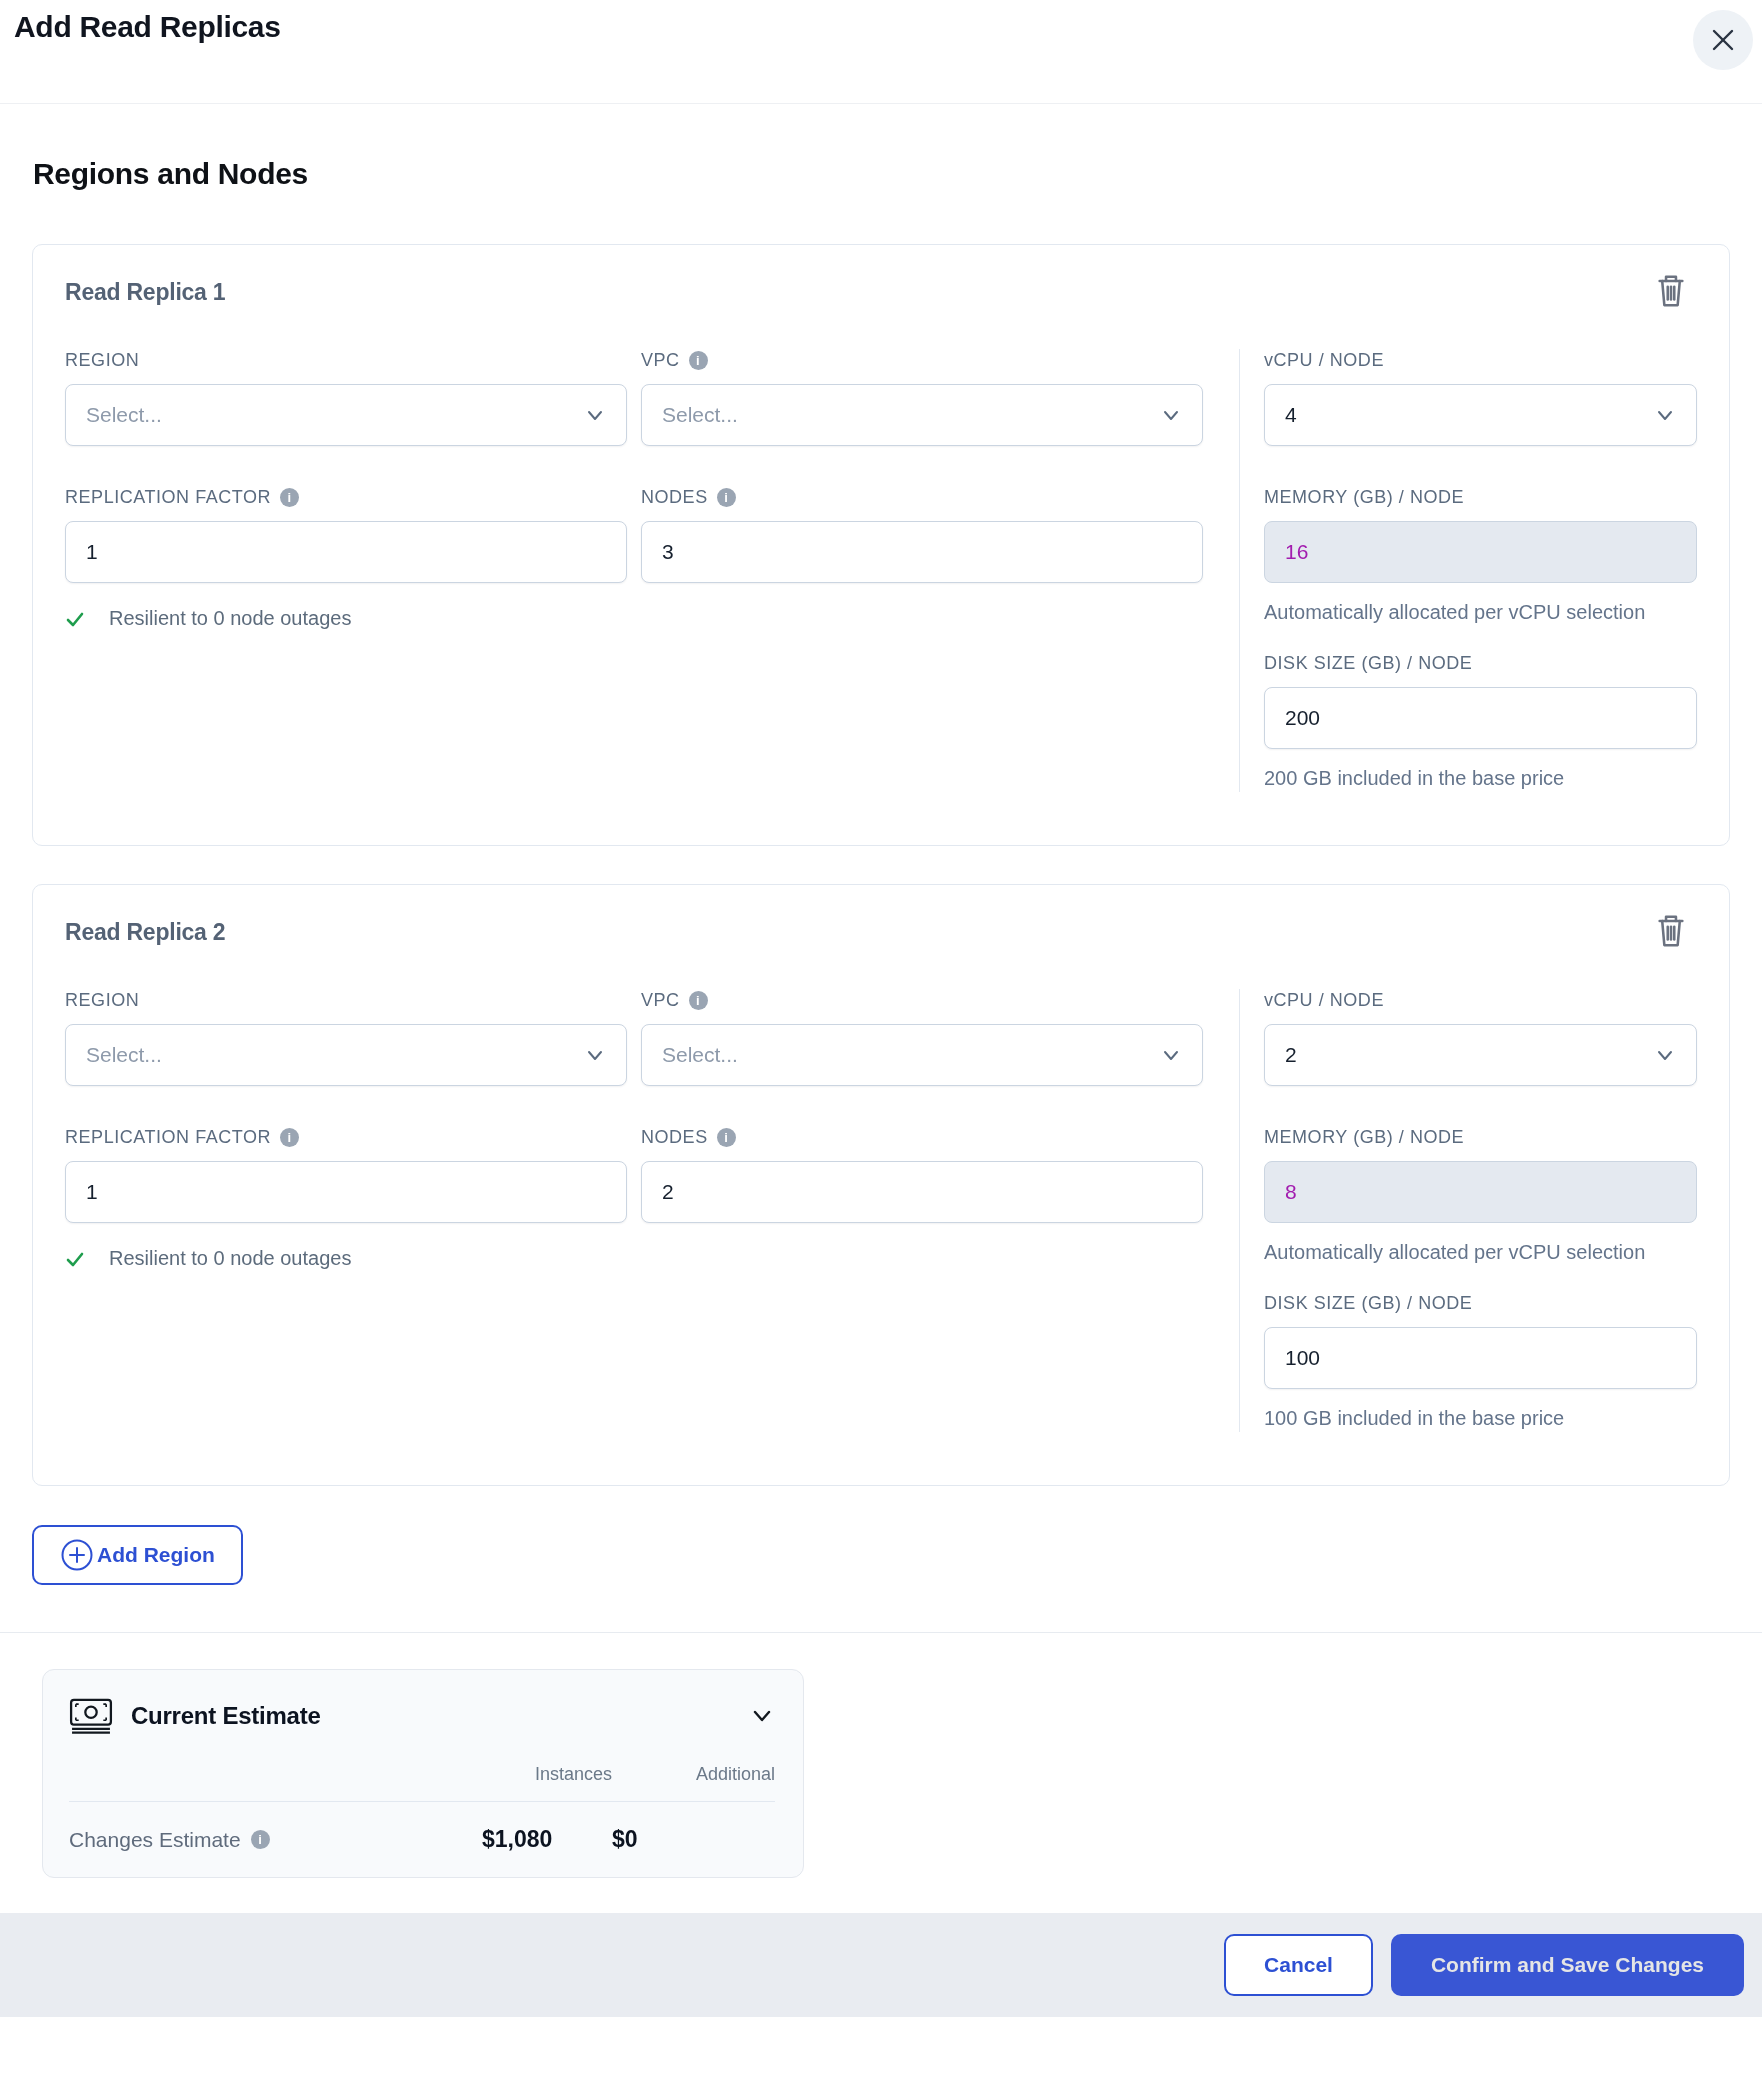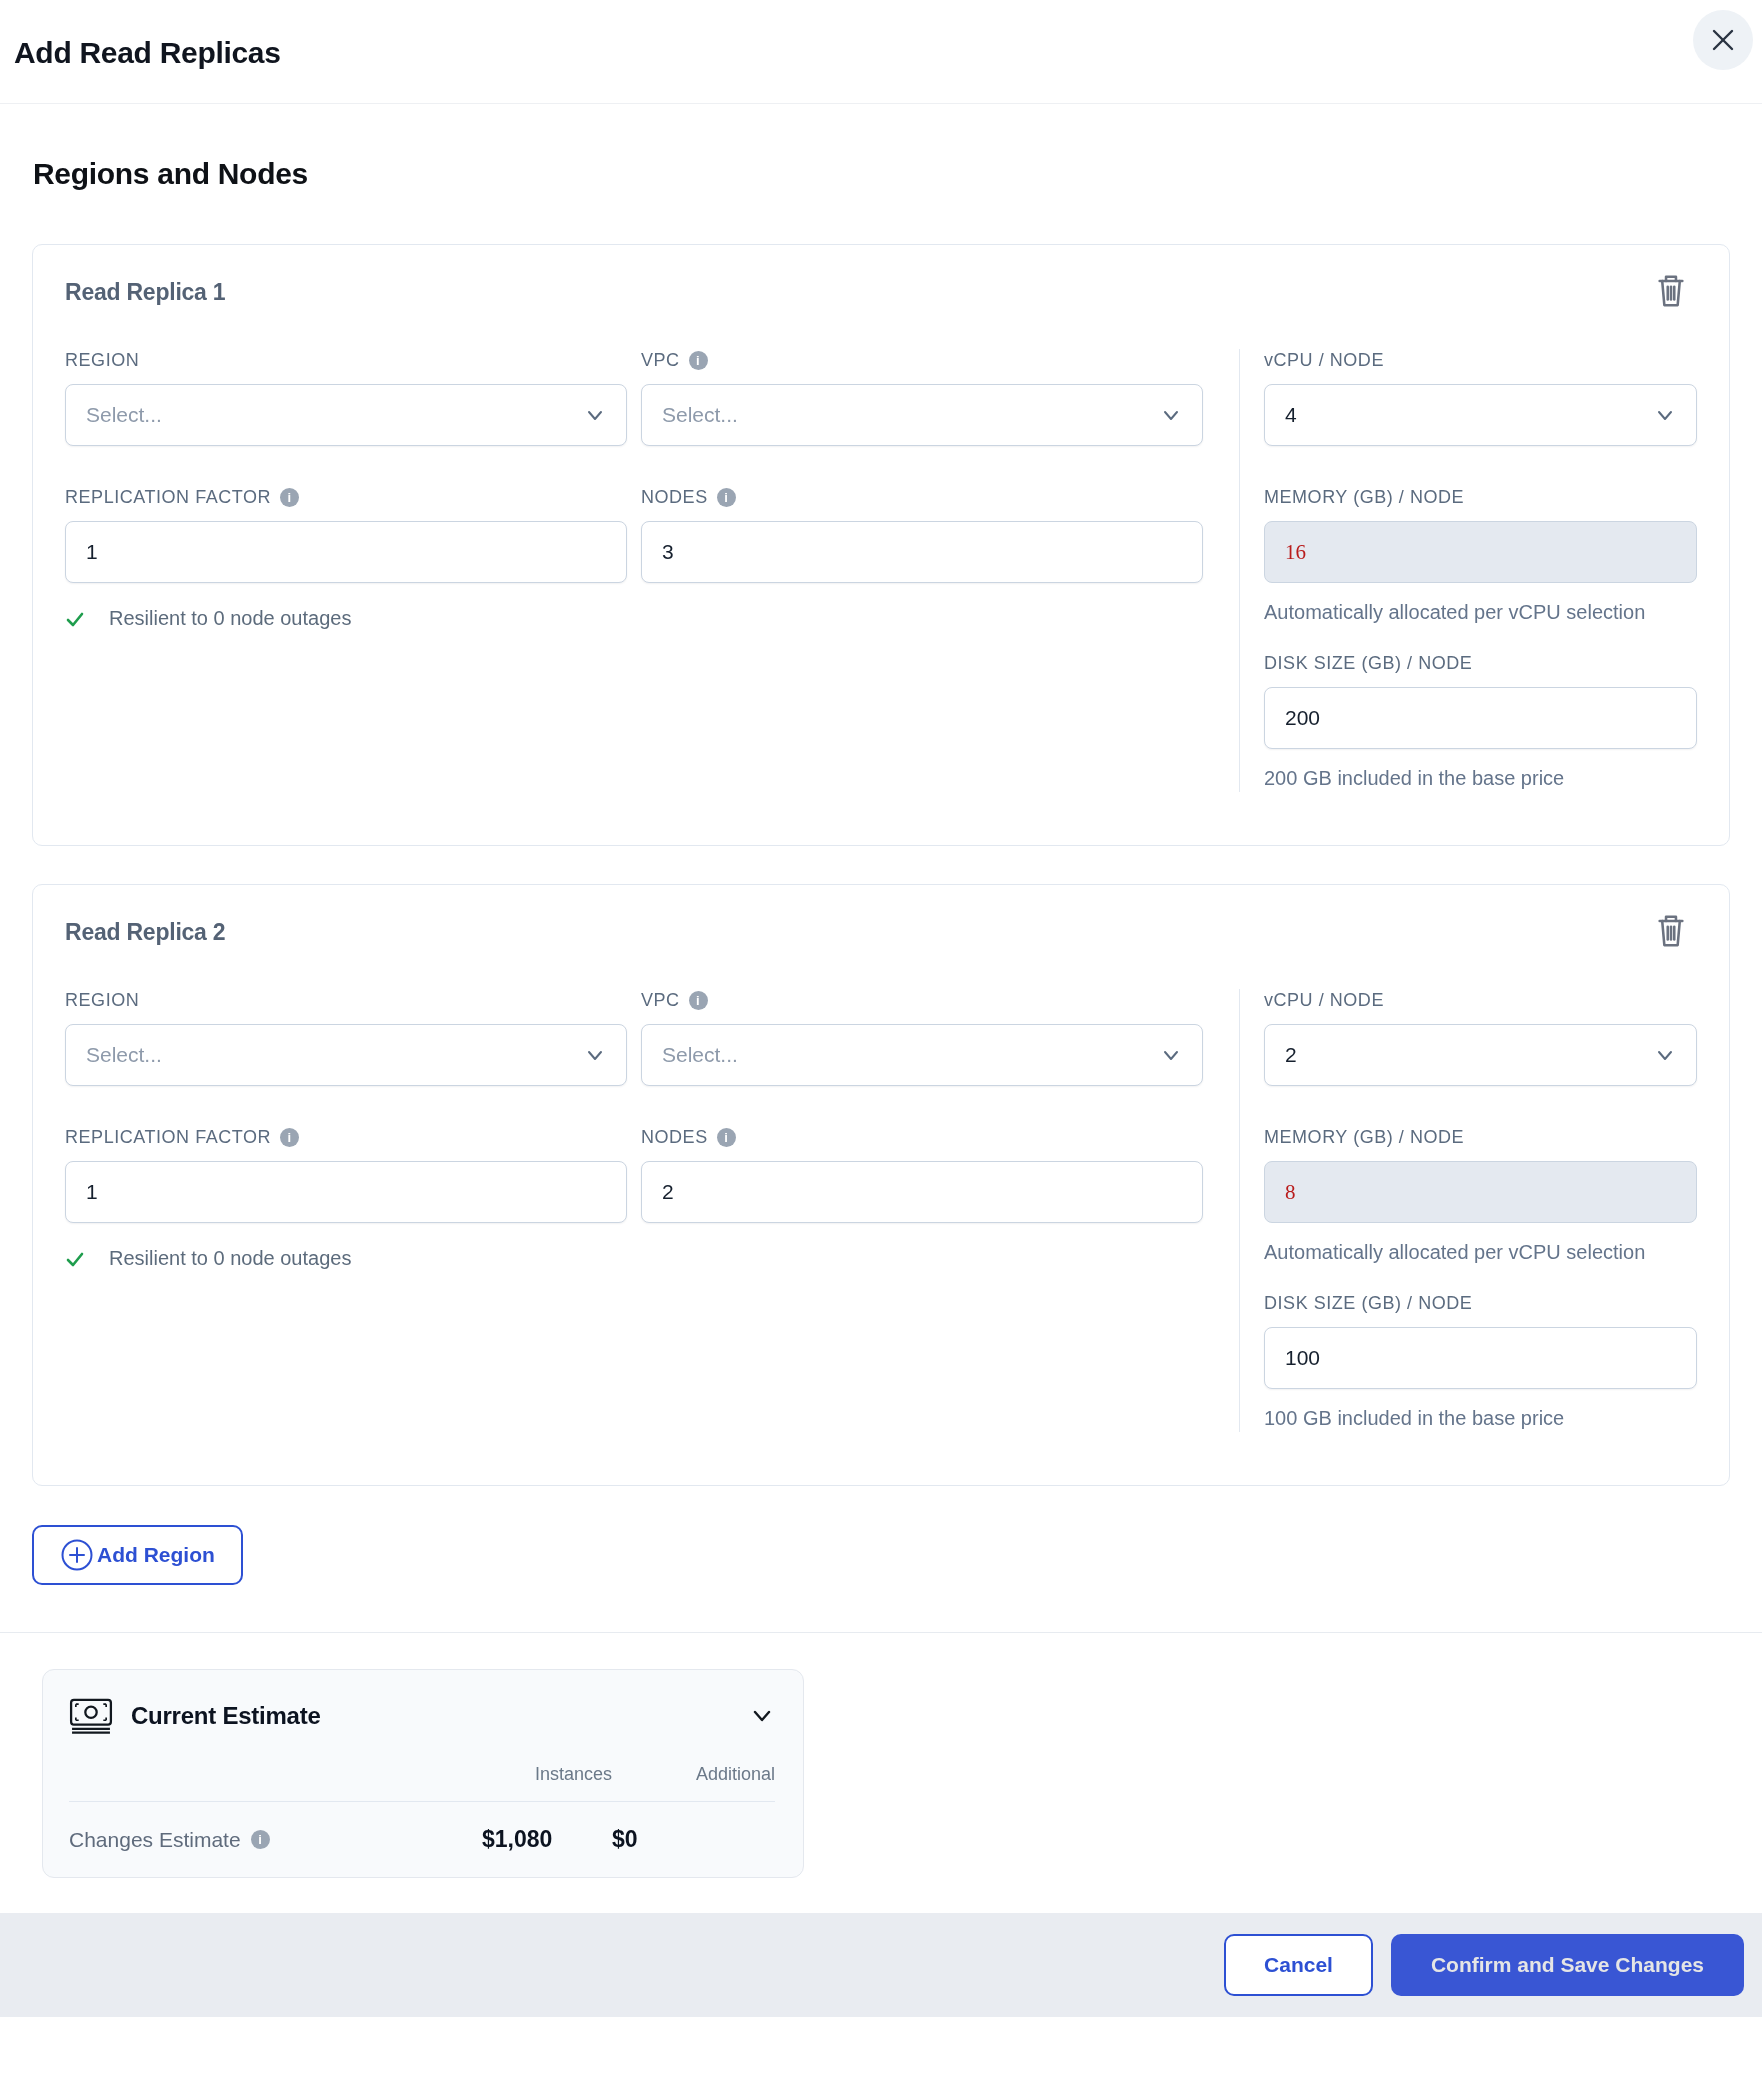--- a/index.html
+++ b/index.html
@@ -1,21 +1,21 @@
 <!DOCTYPE html>
 <html><head>
 <meta charset="utf-8">
 <style>
   * { margin:0; padding:0; box-sizing:border-box; }
   html,body { width:1762px; height:2088px; background:#ffffff;
     font-family:"Liberation Sans", sans-serif; color:#16202e; overflow:hidden; }
 
   
   .modal-header { position:relative; height:104px; border-bottom:1px solid #eef0f3; }
-  .modal-title { position:absolute; left:14px; top:36px; font-size:30px; font-weight:700; color:#10151f; letter-spacing:-0.01em; }
+  .modal-title { position:absolute; left:14px; top:10px; font-size:30px; font-weight:700; color:#10151f; letter-spacing:-0.01em; }
   .close-btn { position:absolute; top:10px; right:9px; width:60px; height:60px; border-radius:50%;
     background:#eef2f6; border:none; display:flex; align-items:center; justify-content:center; cursor:pointer; }
 
   
   .section-title { margin:53px 0 0 33px; font-size:30px; font-weight:700; color:#0e1116; letter-spacing:-0.01em; }
 
   .replica-card { margin:53px 32px 0 32px; border:1px solid #e2e8f0; border-radius:10px;
     padding:32px 32px 0 32px; position:relative; background:#fff; }
   .replica-card + .replica-card { margin-top:38px; }
   .replica-title { font-size:23px; font-weight:700; color:#546275; letter-spacing:-0.01em; line-height:30px; }
@@ -30,21 +30,21 @@
     letter-spacing:0.03em; margin-bottom:13px; height:22px; }
   .info-dot { width:19px; height:19px; border-radius:50%; background:#9aa5b3; color:#ffffff; font-size:13px;
     font-weight:700; display:inline-flex; align-items:center; justify-content:center; line-height:1; }
 
   .select-box, .text-input { width:100%; height:62px; border:1px solid #cbd5e1; border-radius:8px; background:#fff;
     display:flex; align-items:center; padding:0 20px; font-size:21px; color:#16202e;
     box-shadow:0 1px 2px rgba(16,24,40,0.06); position:relative; }
   .select-box { cursor:pointer; justify-content:space-between; }
   .select-box .sel-text.placeholder { color:#8e9aab; }
   input.text-input { font-family:"Liberation Sans", sans-serif; outline:none; }
-  input.text-input:disabled { background:#e4e9f0; color:#b91c1c; box-shadow:none;font-family:Liberation Serif, serif; }
+  input.text-input:disabled { background:#e4e9f0; color:#a21caf; box-shadow:none; }
 
   .resilience { grid-column:1; display:flex; align-items:center; gap:24px; margin-top:-16px;
     font-size:20px; color:#5c6b7c; }
 
   .helper-note { margin-top:16px; font-size:20px; color:#64748b; line-height:27px; max-width:430px; }
   .gap-top { margin-top:40px; }
   .gap-top-sm { margin-top:26px; }
 
   
   .add-region-btn { margin:39px 0 0 32px; height:60px; padding:0 26px; display:inline-flex; align-items:center; gap:3px;

